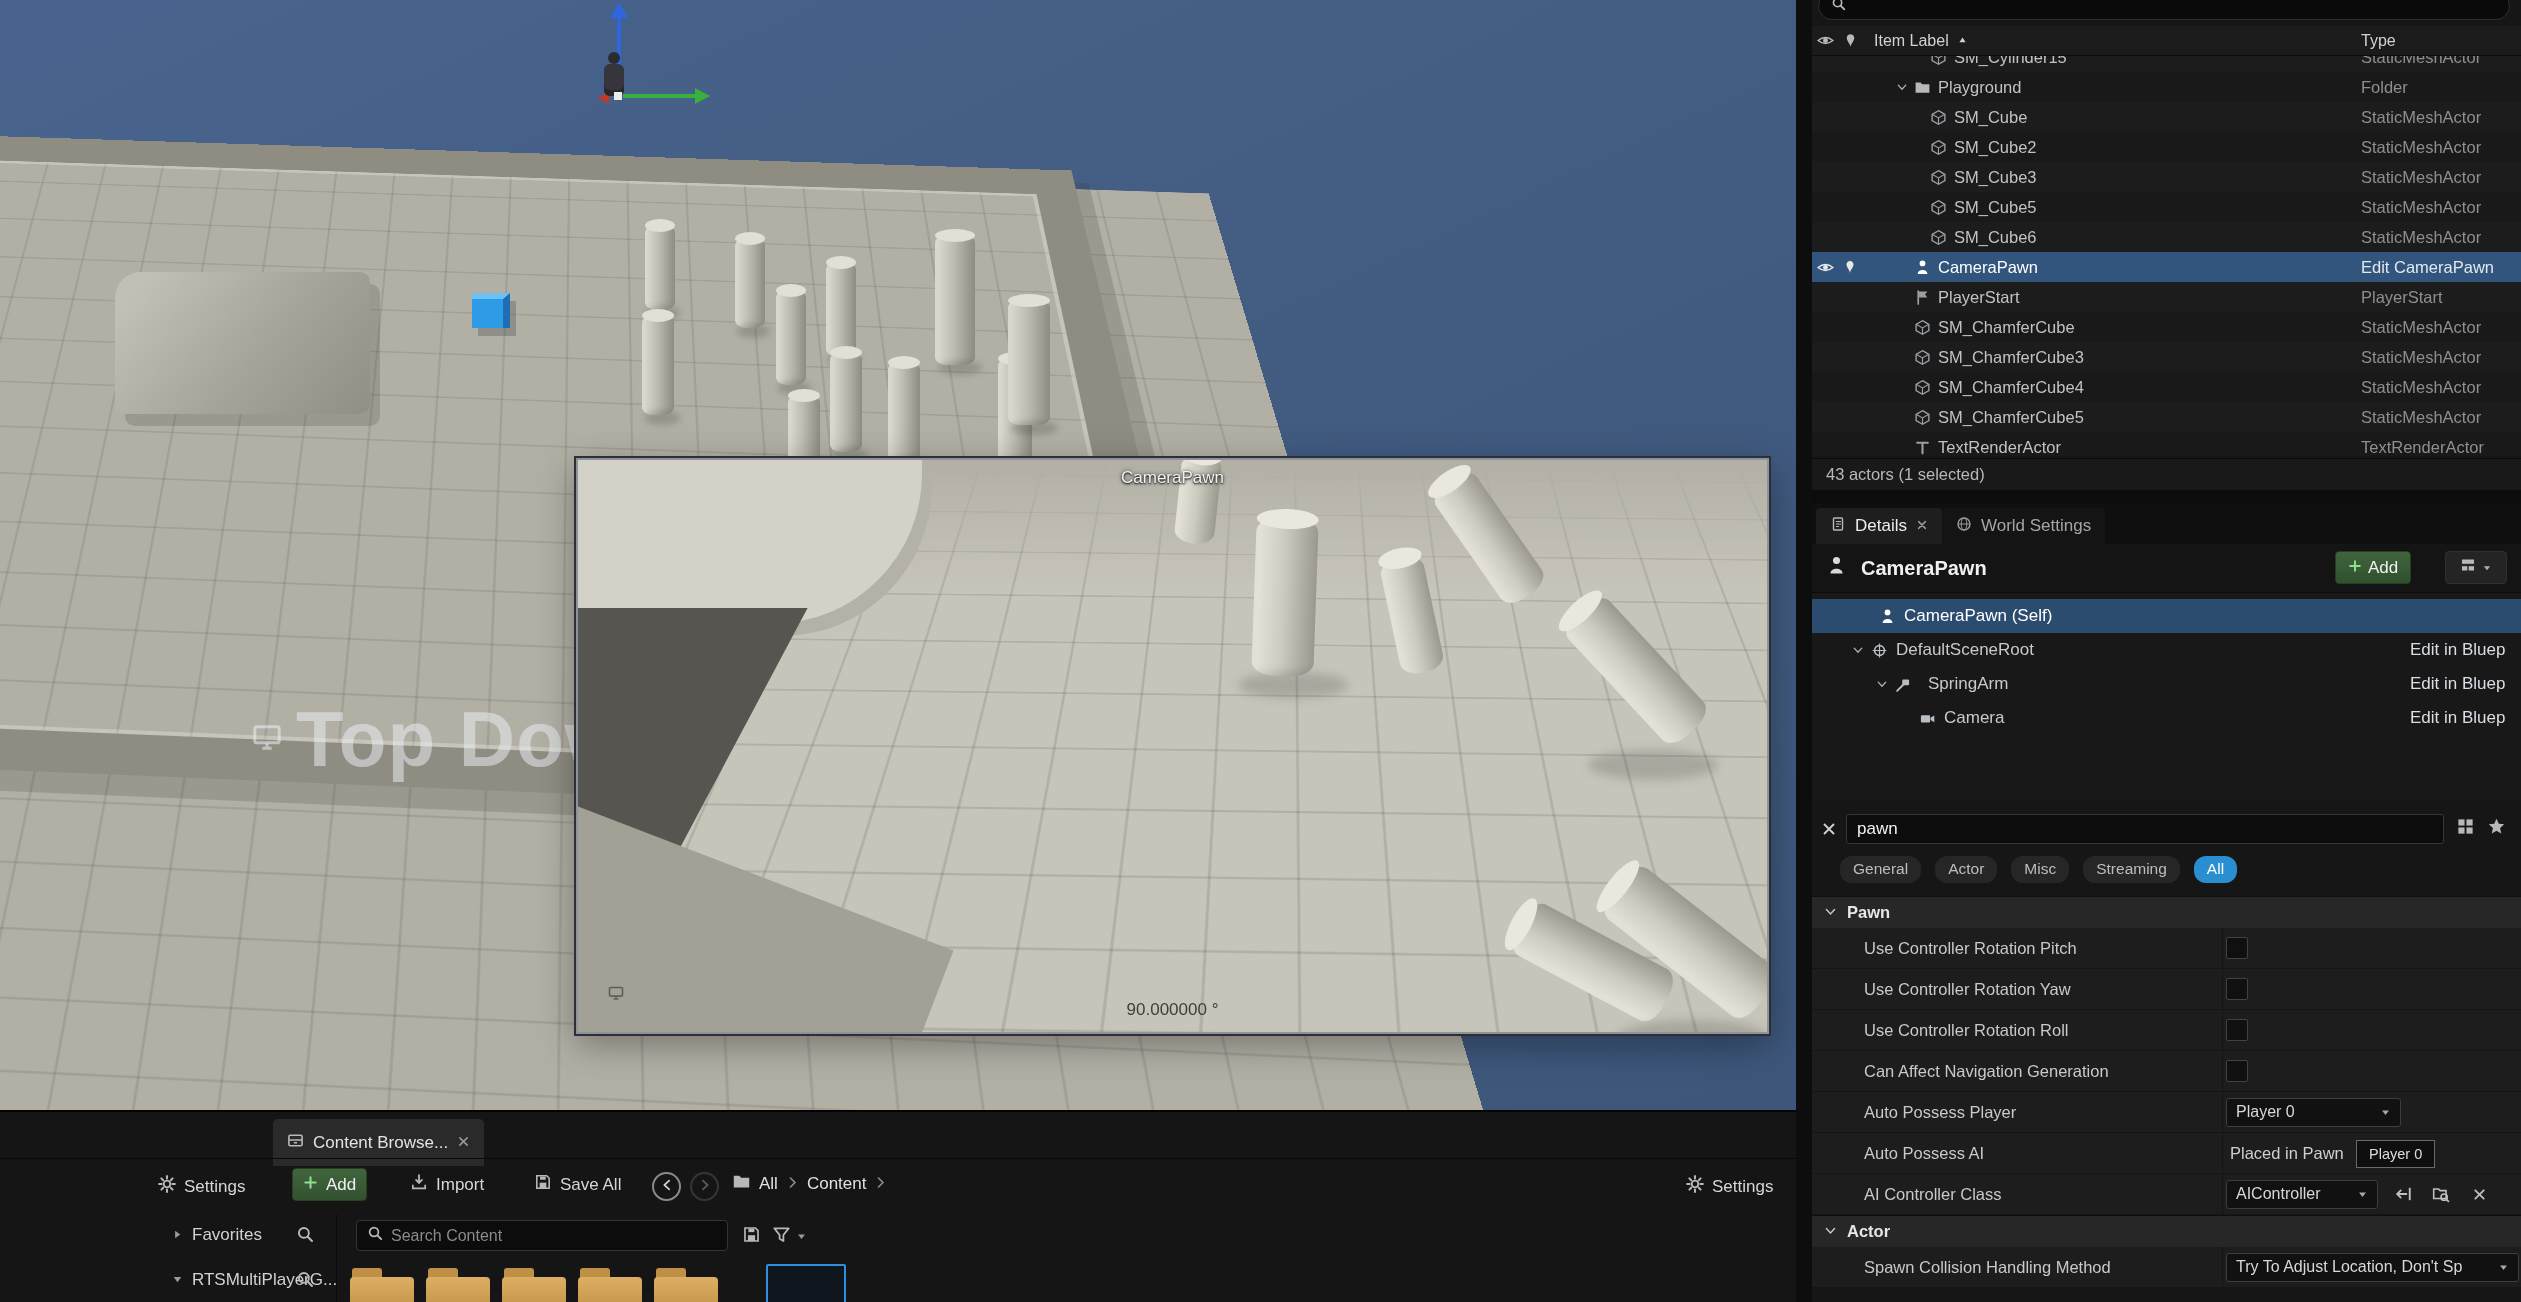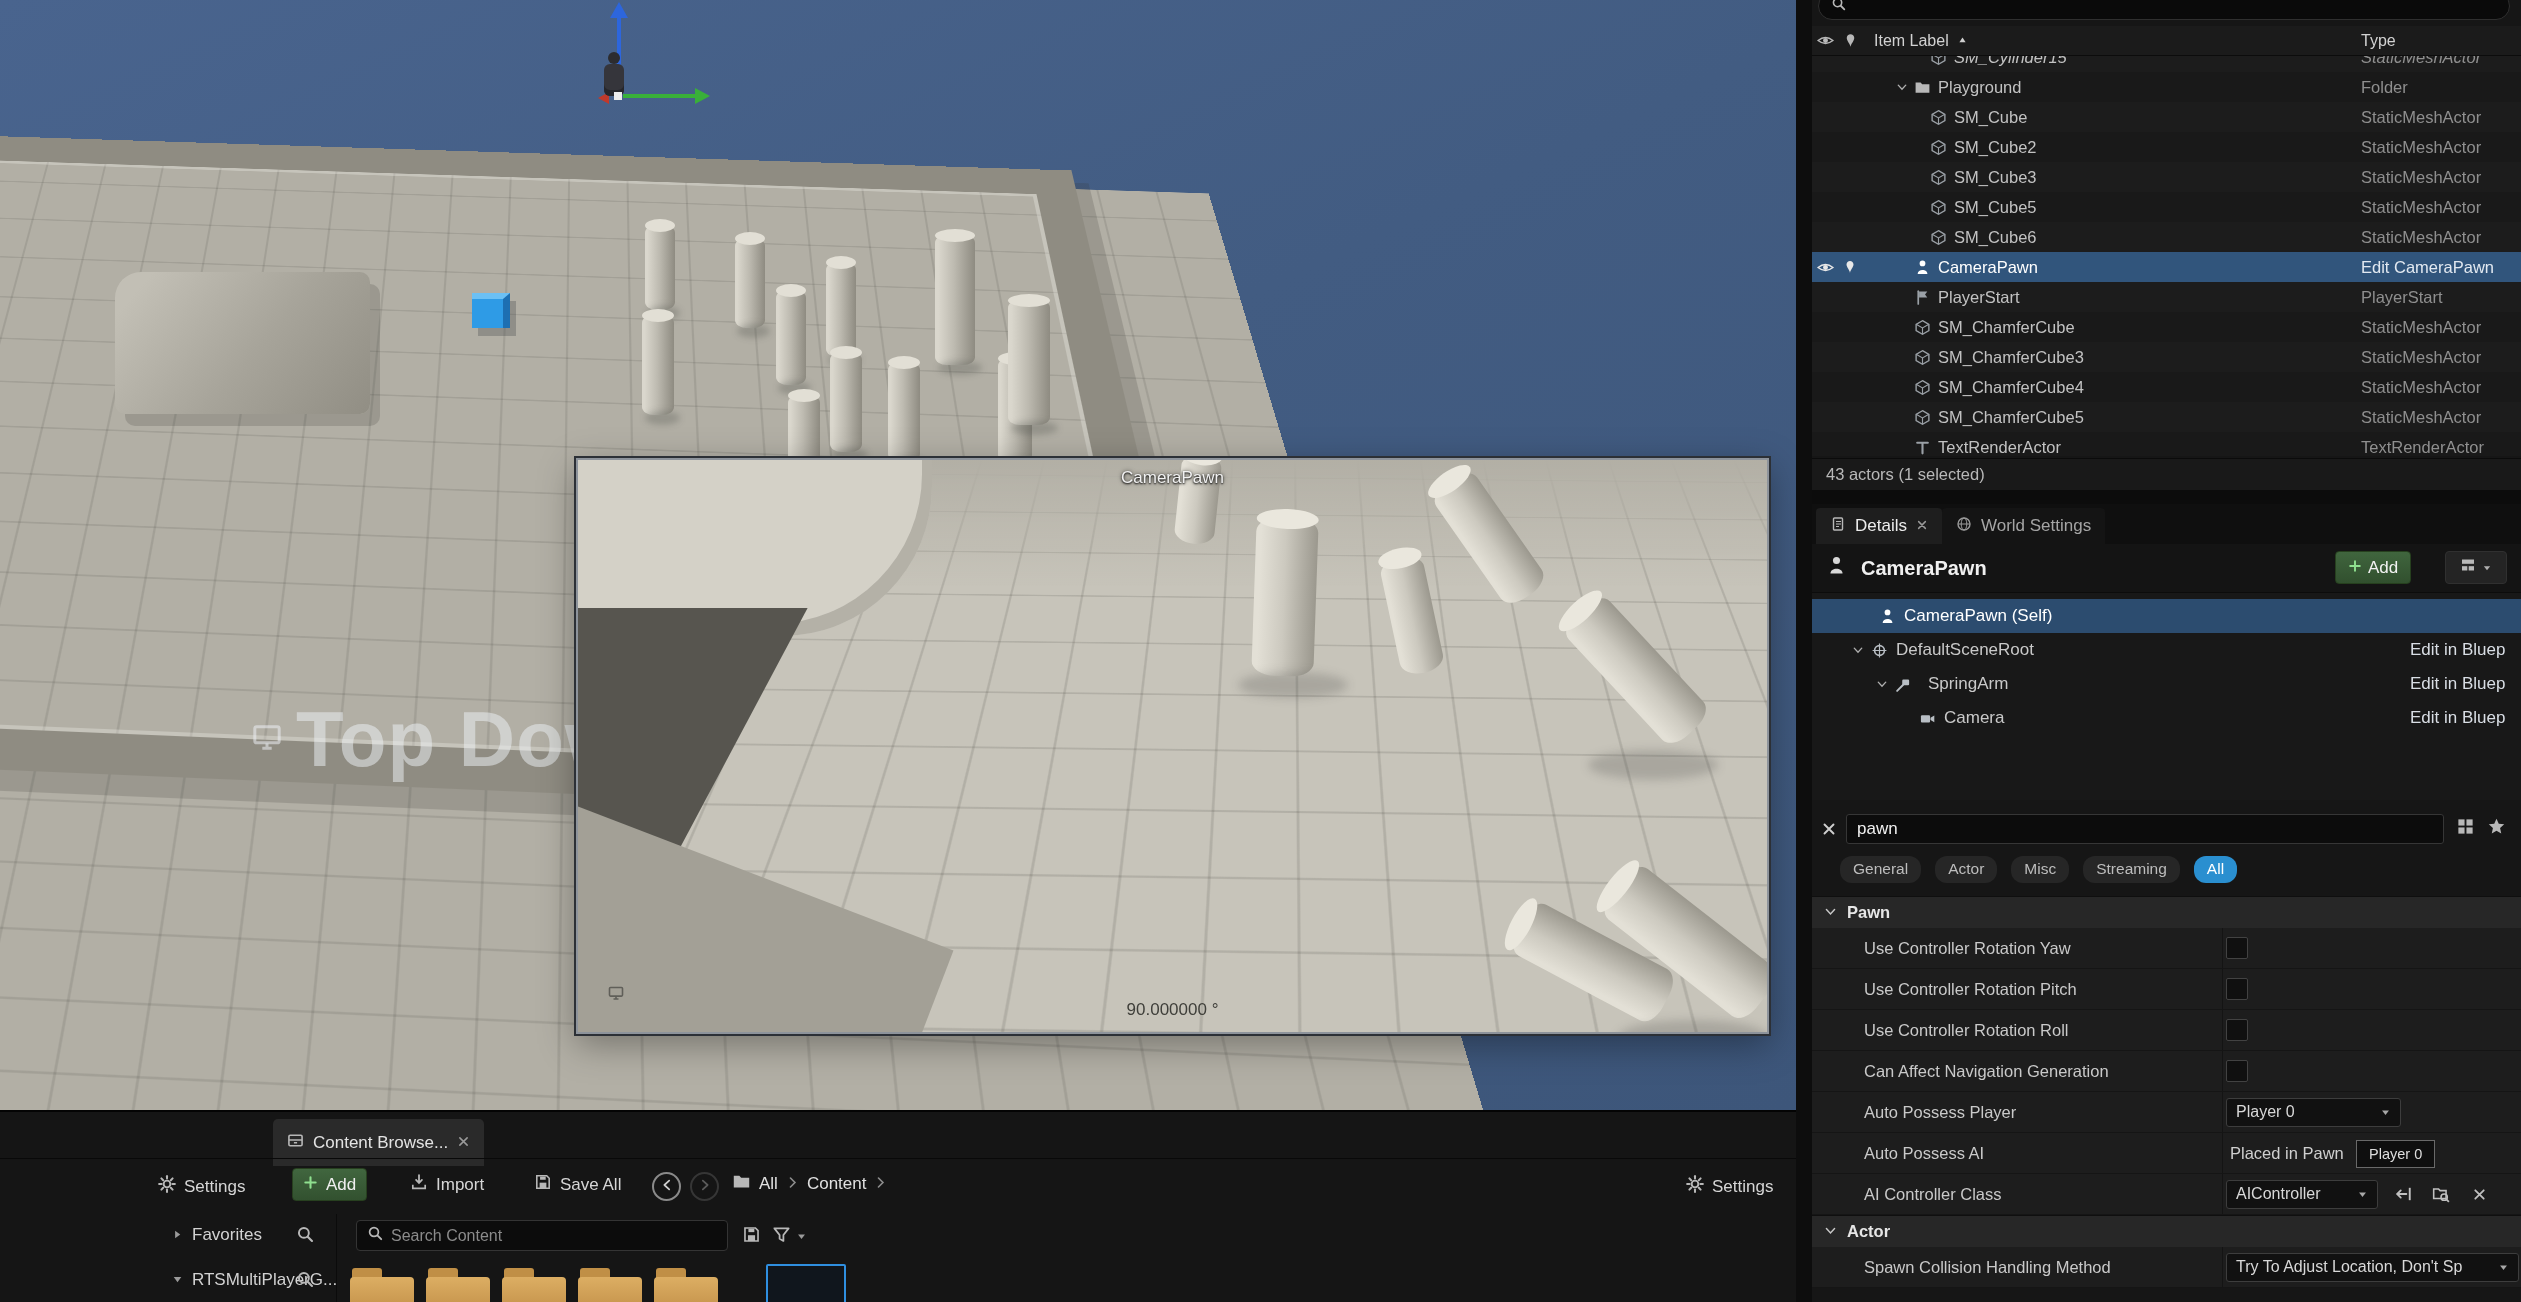--- a/index.html
+++ b/index.html
@@ -398,21 +398,21 @@
             <path d="M8 1.2 C10.2 1.2 12 3 12 5.2 C12 8.2 8 12.2 8 15 C8 12.2 4 8.2 4 5.2 C4 3 5.8 1.2 8 1.2 Z" fill="#b8b8b8"></path>
           </svg>
         </span>
       <span style="margin-left:12px">Item Label</span>
       <span style="margin-left:8px"><svg width="11" height="11" viewBox="0 0 16 16">
             <path d="M8 3.5 L12.5 10.5 H3.5 Z" fill="#cfcfcf"></path>
           </svg></span>
       <span class="ol-col-type">Type</span>
     </div>
     <div id="ol-rows">
-        <div class="ol-row" style="margin-top: -14px; font-style: italic;">
+        <div class="ol-row" style="margin-top: -14px;">
           <span class="ol-eye"></span>
           <span class="ol-pin"></span>
           <span class="ol-exp" style="margin-left:48px"></span>
           <span class="ol-ico">
             <svg width="17" height="17" viewBox="0 0 16 16">
               <path d="M8 1.6 L14 5 L14 11 L8 14.4 L2 11 L2 5 Z" fill="none" stroke="#9aa0a6" stroke-width="1.3"></path>
               <path d="M2 5 L8 8.4 L14 5 M8 8.4 L8 14.4" stroke="#9aa0a6" stroke-width="1.1" fill="none"></path>
             </svg>
           </span>
           <span class="ol-label">SM_Cylinder15</span>
@@ -732,27 +732,27 @@
       </div>
 
     <div id="prop-sections">
         <div class="prop-header">
           <span><svg width="13" height="13" viewBox="0 0 16 16">
               <path d="M3 5.5 L8 11 L13 5.5" stroke="#c8c8c8" stroke-width="1.8" fill="none" stroke-linecap="round"></path>
             </svg></span>
           <span class="ph-title">Pawn</span>
         </div>
         <div class="prop-row">
-          <span class="prop-label">Use Controller Rotation Yaw</span>
+          <span class="prop-label">Use Controller Rotation Pitch</span>
           <span class="prop-val">
             <span class="checkbox"></span>
           </span>
         </div>
         <div class="prop-row">
-          <span class="prop-label">Use Controller Rotation Pitch</span>
+          <span class="prop-label">Use Controller Rotation Yaw</span>
           <span class="prop-val">
             <span class="checkbox"></span>
           </span>
         </div>
         <div class="prop-row">
           <span class="prop-label">Use Controller Rotation Roll</span>
           <span class="prop-val">
             <span class="checkbox"></span>
           </span>
         </div>

